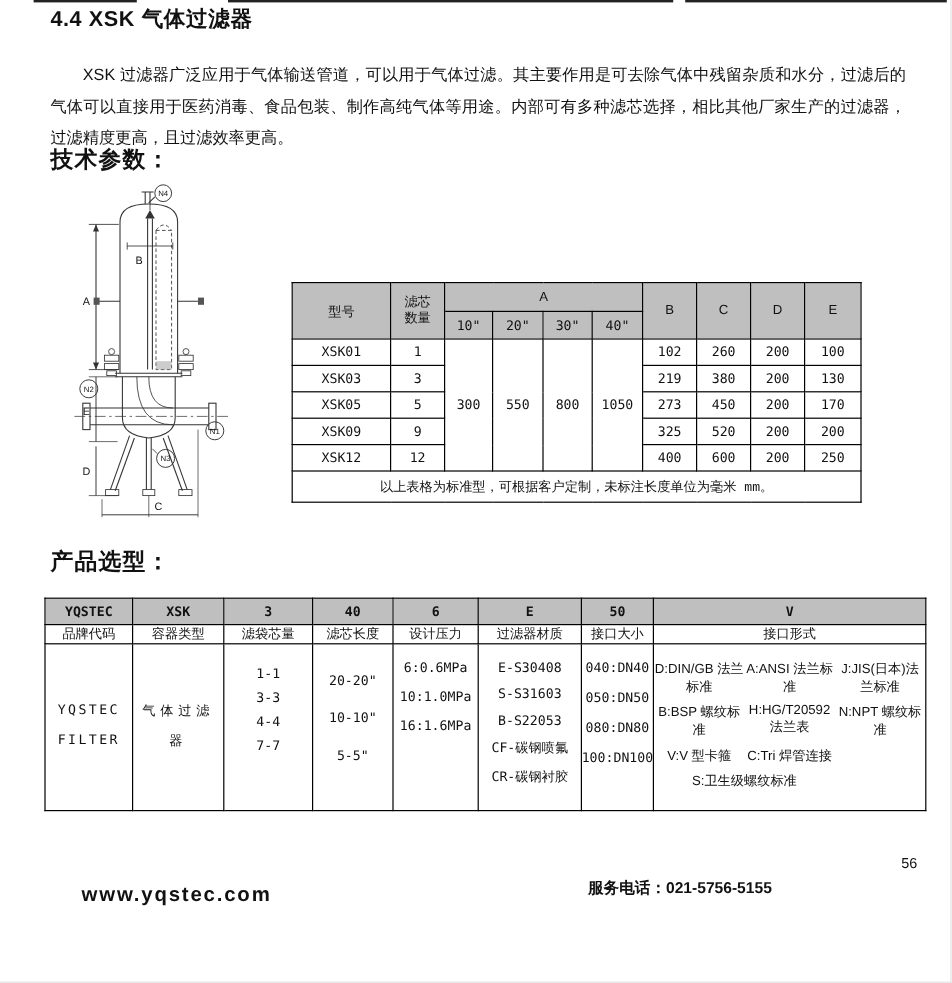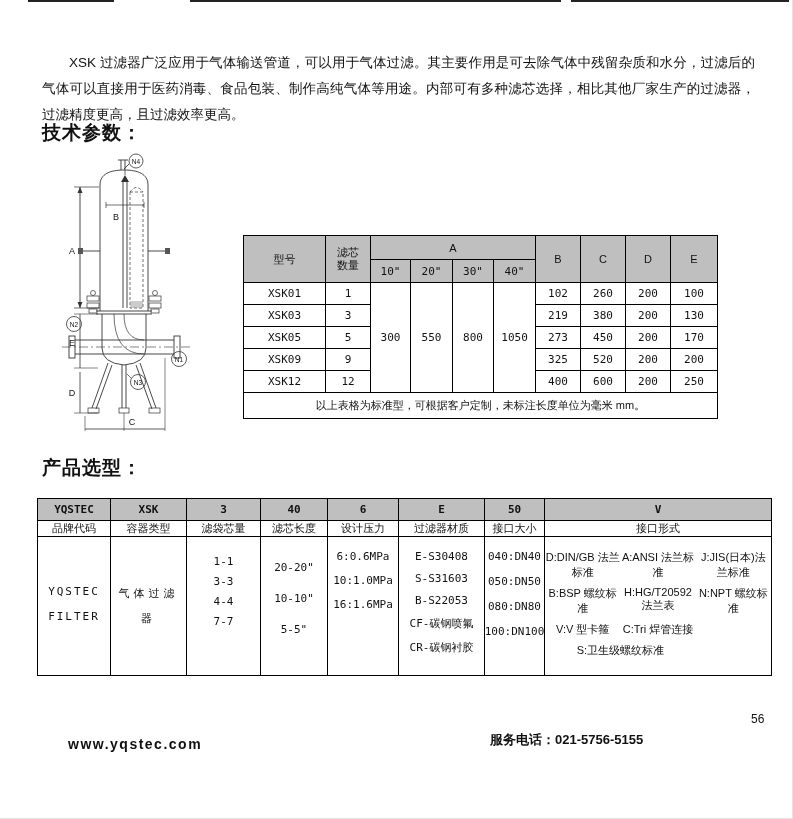--- a/index.html
+++ b/index.html
@@ -22,21 +22,21 @@
   td,th{border:1px solid #000;padding:0;text-align:center;vertical-align:middle;
     font-size:11px;font-weight:400;overflow:hidden;}
   .hdr{background:#bfbfbf;}
   .mono{font-family:"DejaVu Sans Mono","Liberation Mono",monospace;}
 
   
   #spec-table{position:absolute;left:243px;top:235px;width:474px;}
   #spec-table tr.hr1{height:24px;}
   #spec-table tr.hr2{height:23px;}
   #spec-table tr.br{height:22px;}
-  #spec-table tr.nr{height:26px;}
+  #spec-table tr.nr{height:26px;font-family:Liberation Mono, monospace;}
   #spec-table .two-line{line-height:13px;padding:2px 0;}
 
   
   #sel-table{position:absolute;left:37px;top:498px;width:734px;}
   #sel-table tr.coderow{height:22px;}
   #sel-table tr.coderow td{font-weight:700;}
   #sel-table tr.labelrow{height:14px;}
   #sel-table tr.bodyrow{height:139px;}
   #sel-table tr.bodyrow td{vertical-align:top;}
   .stack{display:flex;flex-direction:column;align-items:center;}
@@ -44,33 +44,34 @@
   .st-vessel{padding-top:44px;}
   .vessel-text{width:72px;letter-spacing:4px;line-height:25px;text-align:center;}
   .st-qty{padding-top:18px;gap:7px;}
   .st-len{padding-top:24px;gap:18px;}
   .st-press{padding-top:13px;gap:11px;}
   .st-mat{padding-top:13px;gap:9px;}
   .st-size{padding-top:13px;gap:12px;}
   .ports{display:grid;grid-template-columns:1fr 1fr 1fr;row-gap:6px;padding-top:13px;}
   .ports .full{grid-column:1/3;}
 
-  #site{position:absolute;left:68px;top:736px;font-weight:700;font-size:14px;letter-spacing:1.5px;}
+  #site{position:absolute;left:68px;top:736px;font-weight:700;font-size:17px;letter-spacing:1.5px;}
   #phone{position:absolute;left:490px;top:731px;font-weight:700;font-size:13px;}
   #pagenum{position:absolute;left:751px;top:712px;font-size:12px;}
 </style>
 </head>
 <body>
 
 <div class="page">
 
   <div class="topseg" style="left:28px;width:86px;"></div>
   <div class="topseg" style="left:190px;width:371px;"></div>
   <div class="topseg" style="left:571px;width:218px;"></div>
 
+  <h1 class="title">4.4 XSK 气体过滤器</h1>
 
   <p class="intro">XSK 过滤器广泛应用于气体输送管道，可以用于气体过滤。其主要作用是可去除气体中残留杂质和水分，过滤后的气体可以直接用于医药消毒、食品包装、制作高纯气体等用途。内部可有多种滤芯选择，相比其他厂家生产的过滤器，过滤精度更高，且过滤效率更高。</p>
 
   <div class="h2" id="tech-heading">技术参数：</div>
 
   <svg id="diagram" style="position:absolute;left:28px;top:146px;" width="195" height="292" viewBox="0 0 195 292" fill="none" stroke="#333" stroke-width="0.9">
 
     <line x1="93" y1="14" x2="93" y2="24"></line>
       <line x1="97" y1="14" x2="97" y2="24"></line>
     <line x1="90" y1="14" x2="100" y2="14"></line>

